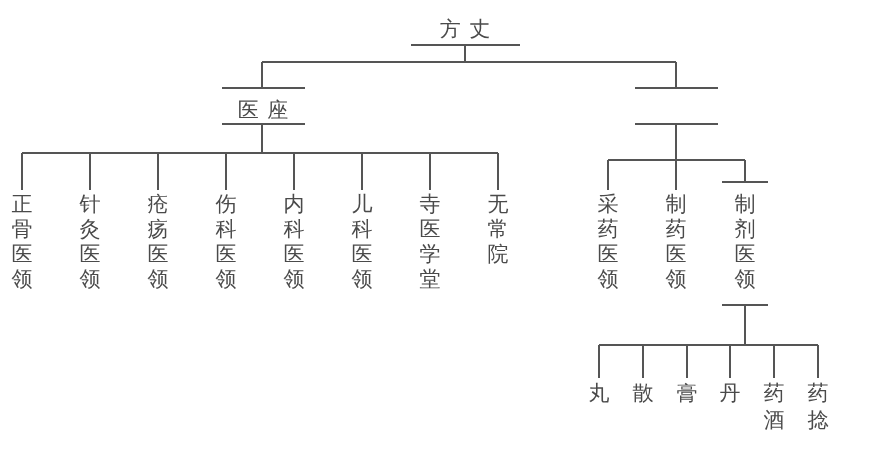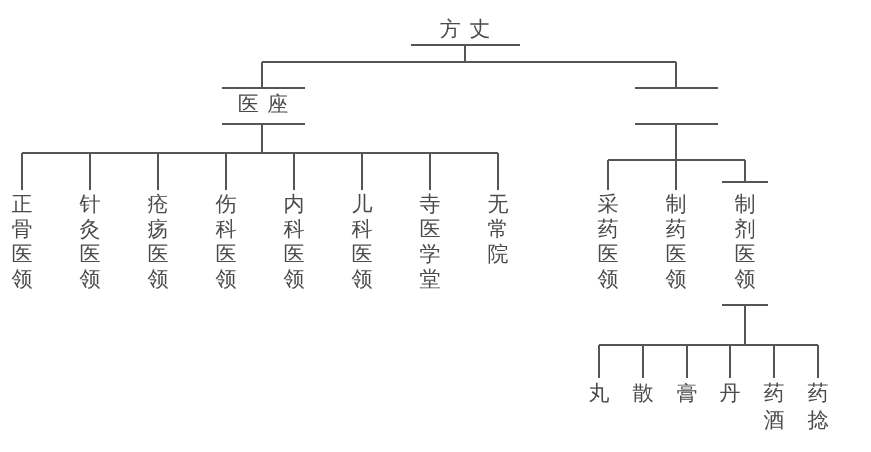--- a/index.html
+++ b/index.html
@@ -119,21 +119,21 @@
       <line x1="730" y1="345" x2="730" y2="378"></line>
       <line x1="774" y1="345" x2="774" y2="378"></line>
       <line x1="818" y1="345" x2="818" y2="378"></line>
     </g>
   </svg>
 
   <div class="node h" style="left:411px;top:14px;width:109px;">
     <span class="glyphs">方 丈</span>
   </div>
 
-  <div class="node h" style="left:222px;top:89px;width:83px;">
+  <div class="node h" style="left:222px;top:95px;width:83px;">
     <span class="glyphs">医 座</span>
   </div>
 
 
   <div class="node v" style="left:9px;top:192px;">
     <span class="glyphs">
         <span class="g">正</span>
         <span class="g">骨</span>
         <span class="g">医</span>
         <span class="g">领</span>

